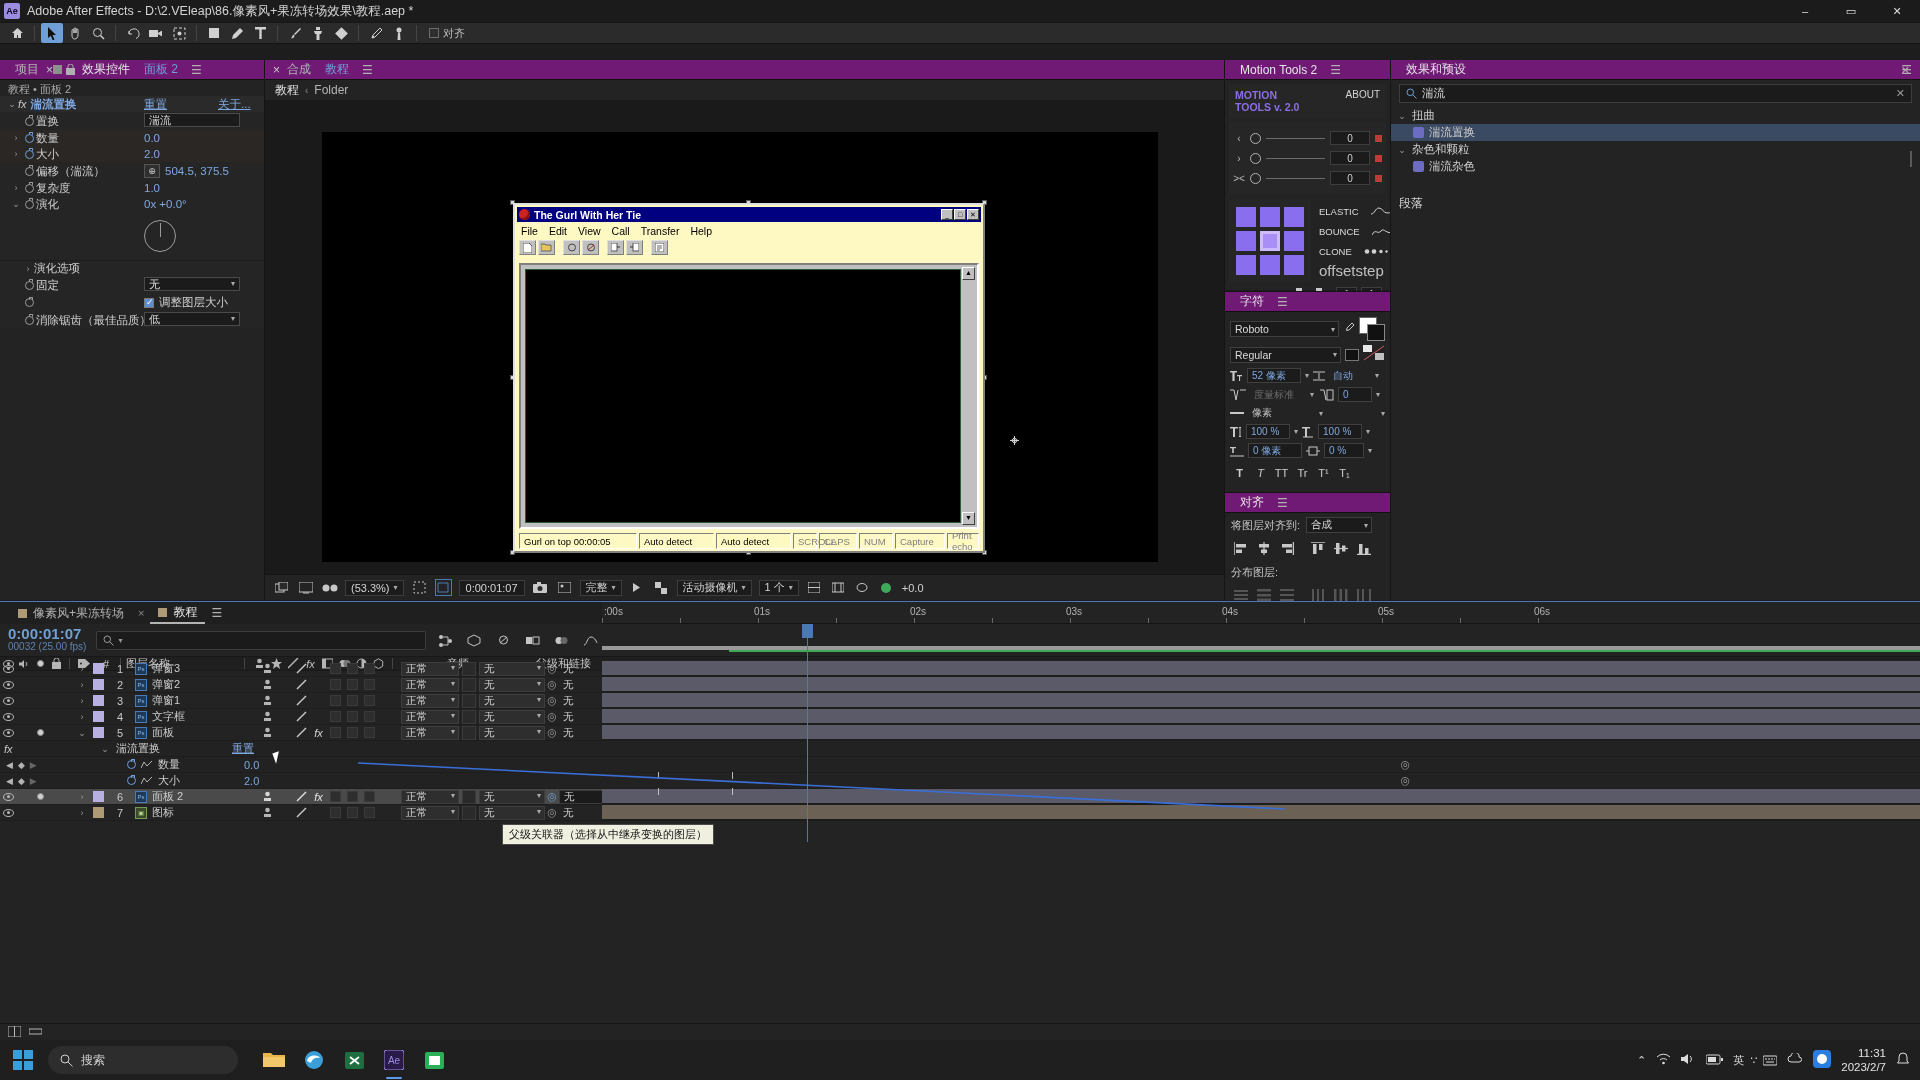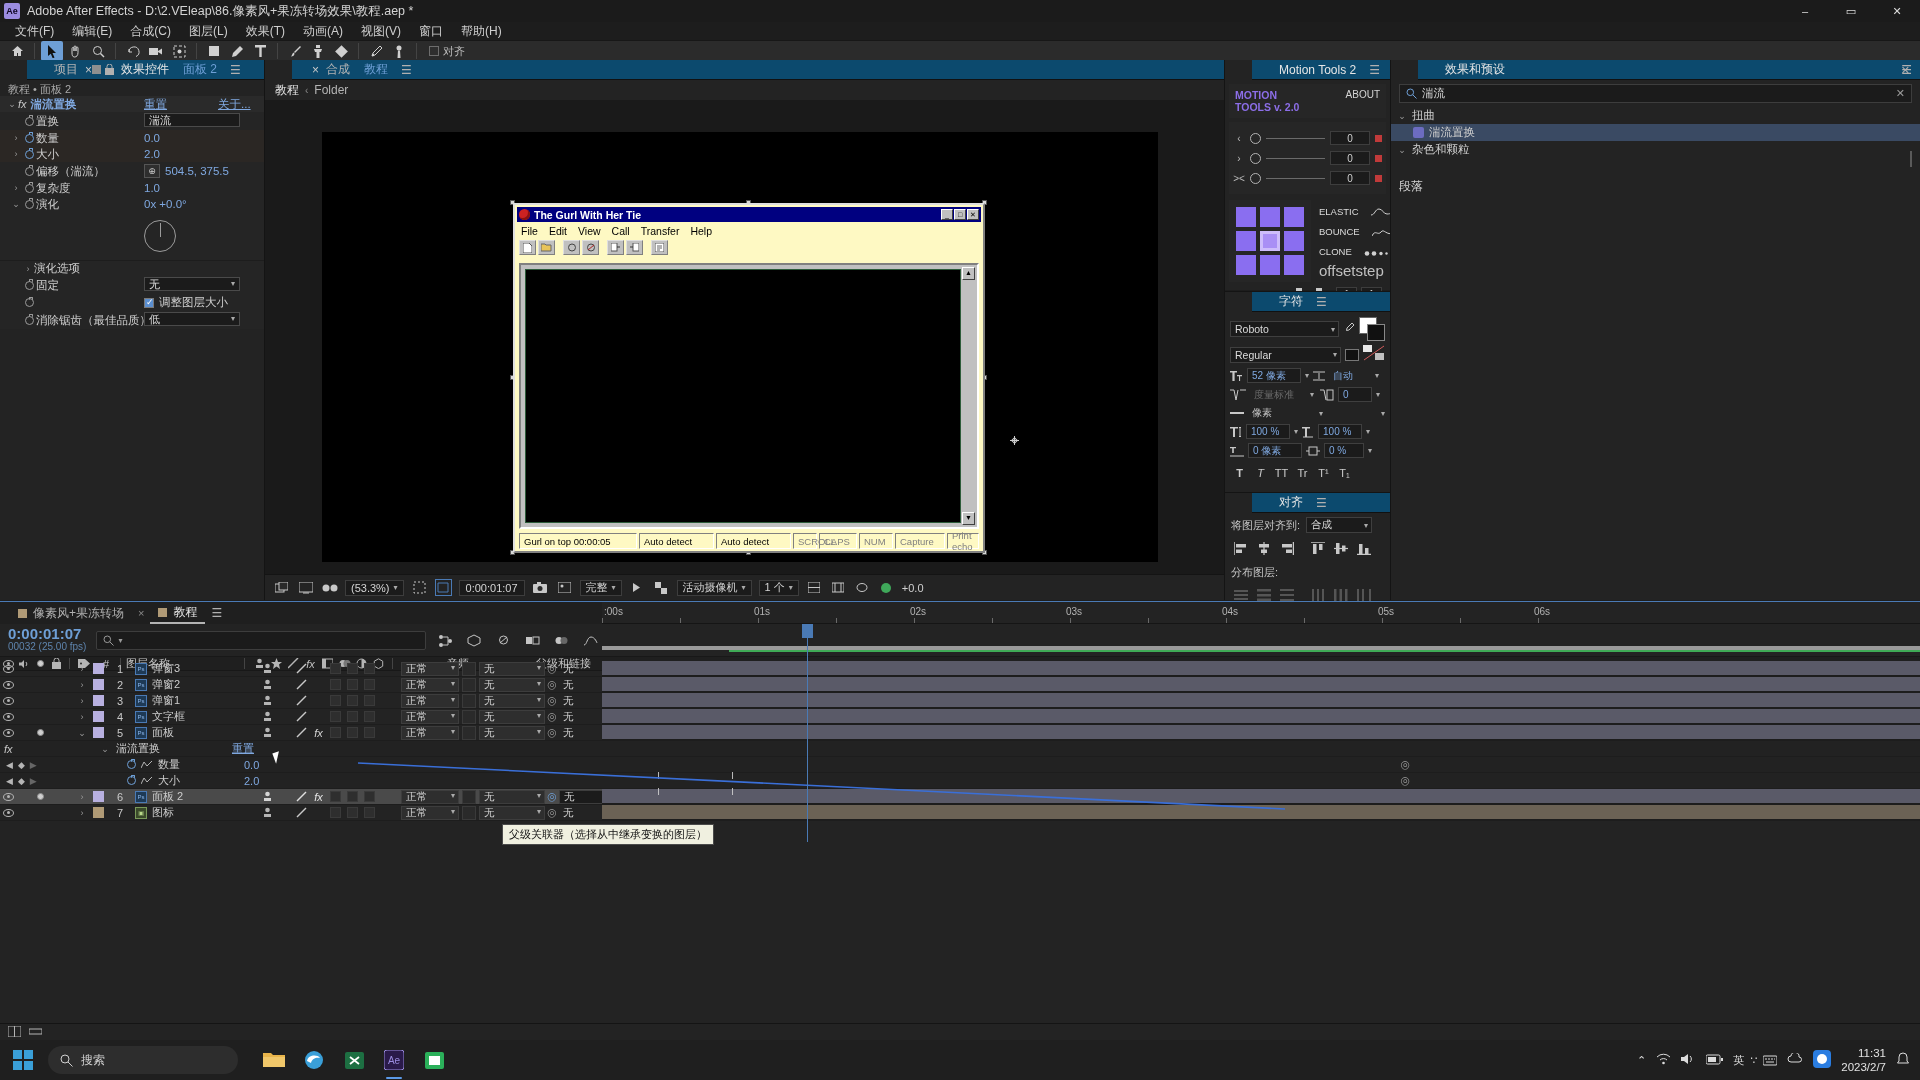--- a/index.html
+++ b/index.html
@@ -33,22 +33,22 @@
   .ws-area { margin-left:auto; display:flex; align-items:center; gap:0; padding-right:6px;}
   .ws-item { padding:0 14px; font-size:12px; color:#c5c5c5; line-height:22px; }
   .ws-item.active { color:#7fa8e0; }
   .ws-chev { padding:0 6px; color:#bbb; }
   .ws-icon { width:22px;height:18px;display:flex;align-items:center;justify-content:center; }
   .search-help { display:flex;align-items:center;gap:4px;background:#1b1b1b;border:1px solid #3a3a3a;
     border-radius:2px;height:17px;padding:0 6px;margin-left:6px;width:150px;font-size:11px;color:#8f8f8f;}
 
   
   .panel { position:absolute; background:#232323; }
-  .panel-tabs { height:20px; background:#0c4a6e; display:flex; align-items:center;
-    border-bottom:1px solid #111; padding-left:20px; gap:0; font-size:12px;margin-left:27px; }
+  .panel-tabs { height:20px; background:#701a75; display:flex; align-items:center;
+    border-bottom:1px solid #111; padding-left:8px; gap:0; font-size:12px; }
   .ptab { display:flex; align-items:center; gap:5px; padding:0 7px; height:20px; color:#b4b4b4; }
   .ptab.active { color:#e6e6e6; }
   .ptab.sel { color:#6e9fd6; }
   .swatch { width:9px;height:9px;background:#8f8f8f; }
   .hamb { margin-left:6px; color:#b0b0b0; font-size:12px; }
 
   
   #effects-panel { left:0; top:60px; width:264px; height:540px; background:#232323; }
   .ec-crumb { height:16px; font-size:11px; color:#aaa; padding:2px 0 0 8px; background:#232323;}
   .ec-rows { background:#252525; }
@@ -150,21 +150,21 @@
   .mt-ar { width:12px;text-align:center;color:#b9b9b9;font-size:10px;}
   .mt-knob { width:11px;height:11px;border:1.3px solid #b3b3b3;border-radius:50%;}
   .mt-track { flex:1; height:1px; background:#6a6a6a; }
   .mt-num { width:40px;height:14px;background:#1b1b1b;border:1px solid #3d3d3d;color:#cfcfcf;
     font-size:10px;display:flex;align-items:center;justify-content:center;}
   .mt-red { width:7px;height:7px;background:#c03a3a;}
   .mt-grid { display:grid; grid-template-columns:repeat(3,20px); grid-gap:4px; }
   .mt-cell { width:20px;height:20px;background:#8a6ef0;}
   .mt-cell.mid { background:#a98ff5; border:3px solid #cdbcfb; }
   .mt-right { display:flex;flex-direction:column;gap:9px;padding-top:6px;}
-  .mt-btn { display:flex;align-items:flex-end;gap:12px;font-size:9.5px;color:#dcdcdc;}
+  .mt-btn { display:flex;align-items:center;gap:12px;font-size:9.5px;color:#dcdcdc;}
   .mt-seq { display:flex;align-items:center;height:20px;gap:4px;font-size:9.5px;color:#dcdcdc;}
   .mt-sn { width:22px;height:14px;background:#1b1b1b;border:1px solid #3d3d3d;color:#cfcfcf;
     font-size:10px;display:flex;align-items:center;justify-content:center;}
 
   
   #char-panel { left:1225px; top:292px; width:165px; height:200px; background:#232323;}
   .cp-row { display:flex; align-items:center; gap:4px; padding:2px 5px; }
   .cp-sel { flex:1; height:16px; background:#1b1b1b;border:1px solid #3f3f3f; color:#dcdcdc;
     font-size:10.5px; display:flex; align-items:center; padding:0 4px; position:relative;}
   .cp-sel .cv{position:absolute;right:3px;font-size:8px;color:#aaa;}
@@ -303,31 +303,20 @@
   <div class="titlebar">
     <div class="ae-logo">Ae</div>
     <div class="title-text">Adobe After Effects - D:\2.VEleap\86.像素风+果冻转场效果\教程.aep *</div>
     <div class="win-btns">
       <div class="win-btn">–</div>
       <div class="win-btn">▭</div>
       <div class="win-btn close">✕</div>
     </div>
   </div>
 
-  <div class="menubar">
-    <div class="menu-item">文件(F)</div>
-    <div class="menu-item">编辑(E)</div>
-    <div class="menu-item">合成(C)</div>
-    <div class="menu-item">图层(L)</div>
-    <div class="menu-item">效果(T)</div>
-    <div class="menu-item">动画(A)</div>
-    <div class="menu-item">视图(V)</div>
-    <div class="menu-item">窗口</div>
-    <div class="menu-item">帮助(H)</div>
-  </div>
 
   <div class="toolbar">
     <div class="tool">
       <svg width="13" height="12" viewBox="0 0 13 12">
           <path d="M6.5 1 1 6h2v5h3V8h1v3h3V6h2z" fill="#d0d0d0"></path>
         </svg>
       </div>
     <div class="tb-sep"></div>
     <div class="tool active">
       <svg width="10" height="13" viewBox="0 0 10 13">
@@ -1088,20 +1077,24 @@
         <span>扭曲</span>
       </div>
       <div class="ep-row ep-sel" style="padding-left:22px">
         <span class="ep-ic"></span>
         <span>湍流置换</span>
       </div>
       <div class="ep-row">
         <span class="ep-ar">⌄</span>
         <span>杂色和颗粒</span>
       </div>
+      <div class="ep-row" style="padding-left:22px">
+        <span class="ep-ic"></span>
+        <span>湍流杂色</span>
+      </div>
     </div>
     <div style="position:absolute;right:8px;top:92px;">
       <span class="ep-sq"></span>
     </div>
     <div class="ep-sec" style="margin-top:14px;">段落</div>
     <span style="position:absolute;right:10px;top:4px;color:#b0b0b0;font-size:11px;">✕</span>
   </div>
 
   <div class="panel" id="timeline">
     <div class="tl-tabs">

